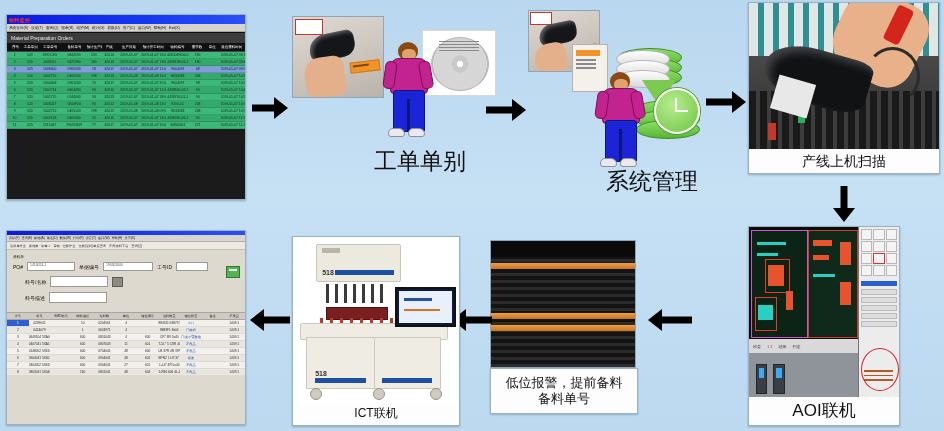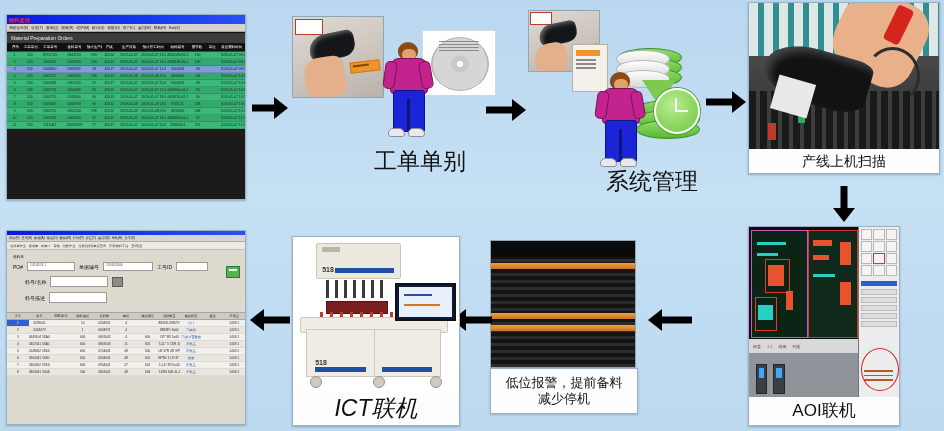--- a/index.html
+++ b/index.html
@@ -626,21 +626,21 @@
 </div>
 
 <div class="node" id="shot-lowstock">
   <div class="ls-top"></div>
   <div class="ls-grid"></div>
   <div class="ls-orange" style="top:22px;"></div>
   <div class="ls-orange" style="top:72px;"></div>
   <div class="ls-orange" style="top:84px;"></div>
 </div>
 <div class="cap-free" style="left:490px;top:368px;width:146px;height:44px;font-size:13px;line-height:1.25;">低位报警，提前备料
-减少停机</div>
+备料单号</div>
 
 <div class="node arrow arr-l" style="left:452px;top:308px;width:40px;height:24px;">
   <div class="shaft"></div>
   <div class="head"></div>
 </div>
 
 <div class="node card" id="card-ict">
   <div class="shot">
     <div class="ict-bg"></div>
     <div class="ict-head">
@@ -658,21 +658,21 @@
       <div class="b2"></div>
       <div class="b3"></div>
     </div>
     <div class="ict-mon">
       <div class="scr"></div>
     </div>
     <div class="wheel" style="left:10%;"></div>
     <div class="wheel" style="left:48%;"></div>
     <div class="wheel" style="right:10%;"></div>
   </div>
-  <div class="caption" style="font-size:23px;font-style:italic;">ICT联机</div>
+  <div class="caption" style="font-size:12px;">ICT联机</div>
 </div>
 
 <div class="node arrow arr-l" style="left:250px;top:308px;width:40px;height:24px;">
   <div class="shaft"></div>
   <div class="head"></div>
 </div>
 
 <div class="node card" id="erp-return">
   <div class="shot" style="background:#ddd9cf;display:flex;flex-direction:column;">
     <div class="f-titlebar"></div>

